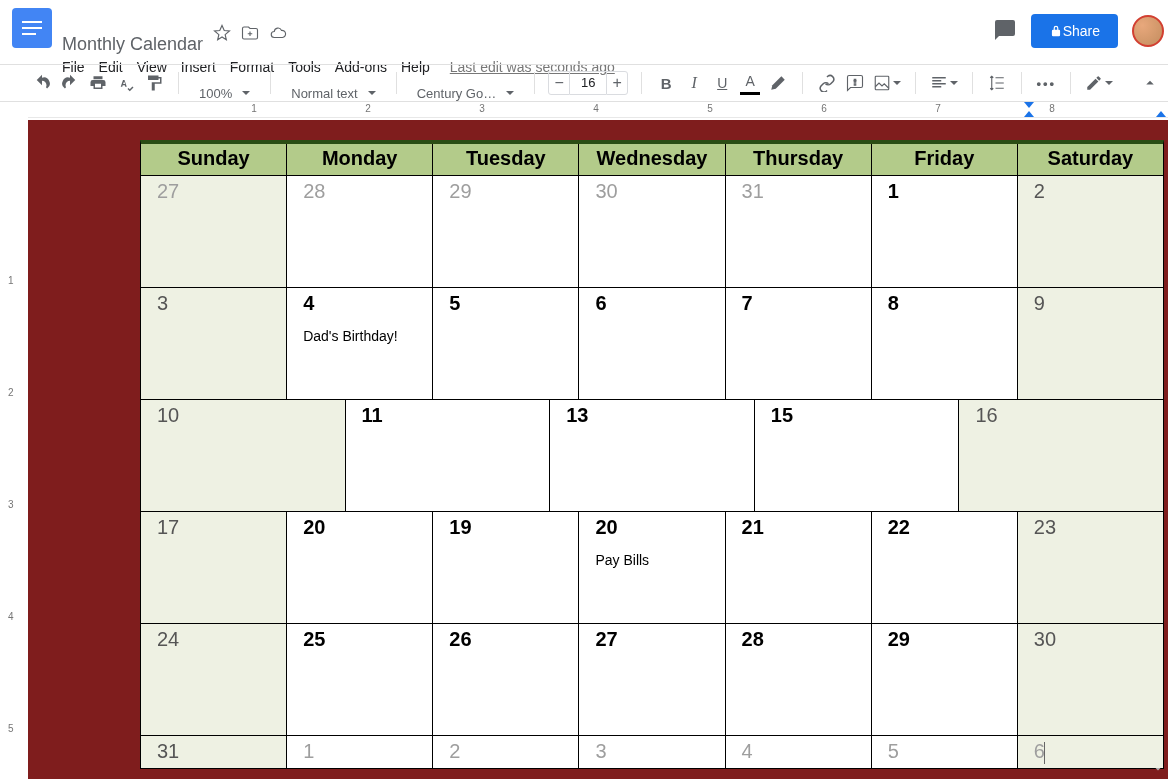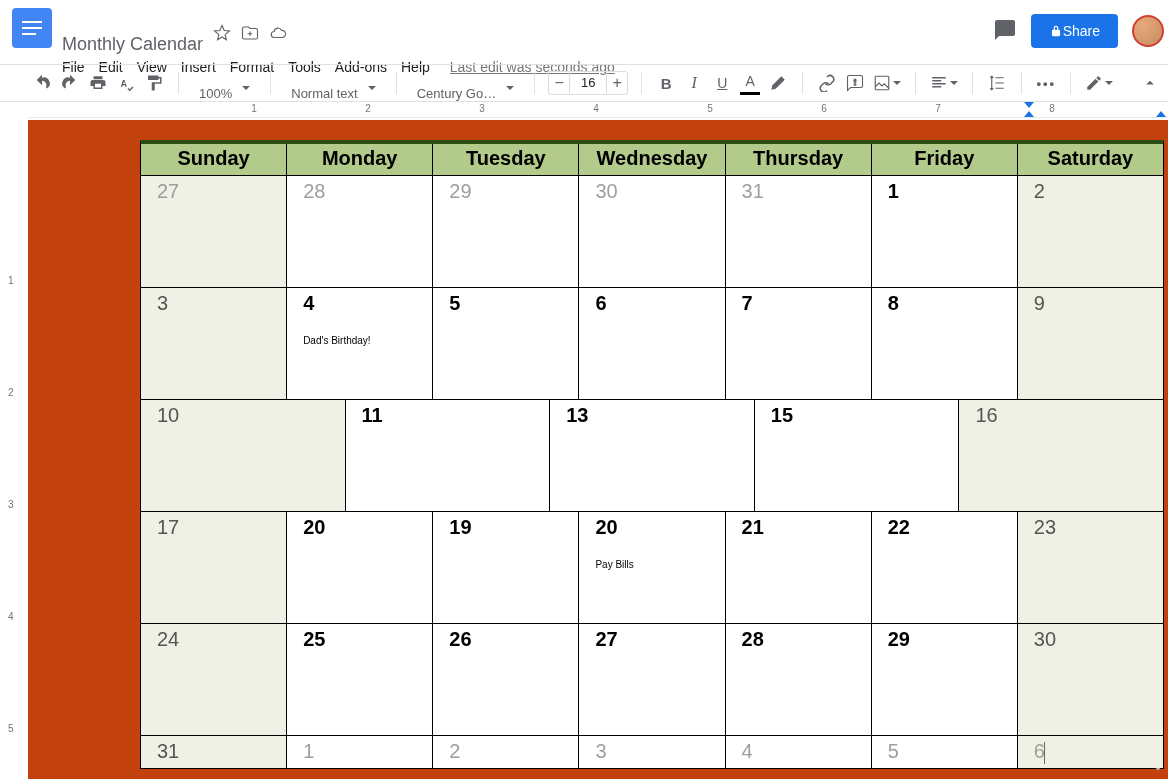--- a/index.html
+++ b/index.html
@@ -76,21 +76,21 @@
     color:#5f6368;
     font-size:13px;
     position:relative;
   }
   .tb-btn {
     min-width:24px; height:26px; display:flex; align-items:center; justify-content:center;
     border-radius:3px; cursor:pointer; padding:0 2px;
   }
   .tb-btn svg { width:18px; height:18px; fill:#5f6368; }
   .tb-sep { width:1px; height:22px; background:#e0e0e0; margin:0 8px; }
-  .tb-text { padding:0 8px; cursor:pointer; display:flex; gap:6px;margin-top:20px;}
+  .tb-text { padding:0 8px; cursor:pointer; display:flex; align-items:center; gap:6px;margin-top:20px;}
   .tb-caret { border-left:4px solid transparent; border-right:4px solid transparent; border-top:4px solid #5f6368; margin-left:4px;}
   .font-size-box {
     display:flex; align-items:center; border:1px solid transparent;
   }
   .fs-btn { width:22px; height:24px; border:1px solid #dadce0; display:flex;align-items:center;justify-content:center; cursor:pointer; font-size:16px; color:#5f6368;}
   .fs-val { width:36px; height:24px; border-top:1px solid #dadce0; border-bottom:1px solid #dadce0; text-align:center; line-height:22px; font-size:13px; color:#202124;}
   .fs-btn.minus { border-radius:3px 0 0 3px; }
   .fs-btn.plus { border-radius:0 3px 3px 0; }
   .bold { font-weight:700; font-size:15px; color:#5f6368;}
   .italic { font-style:italic; font-family:'Times New Roman',serif; font-size:16px; color:#5f6368;}
@@ -128,21 +128,21 @@
     background:#fff;
     font-size:10px; color:#9e9e9e;
   }
   .v-ruler .num {
     position:absolute; left:8px; transform:translateY(-50%);
     font-size:10px; color:#757575;
   }
   
   .doc-surface {
     position:absolute; left:28px; top:120px; right:0; bottom:0;
-    background:#c2410c;
+    background:#7f1d1d;
   }
   .calendar {
     position:absolute;
     left:112px; top:20px;
     width:1024px;
     border:1px solid #000;
     border-top:4px solid #2a4d14;
     font-family: "Century Gothic","Trebuchet MS",sans-serif;
   }
   .cal-header-row { display:flex; }
@@ -170,21 +170,21 @@
   }
   .cal-row:last-child .cal-cell { border-bottom:none; height:32px;}
   .cal-cell:last-child { border-right:none;}
   .cal-cell.weekend { background:#eef1e3; }
   .day-num {
     font-size:20px; font-weight:700;
     color:#000;
   }
   .day-num.muted { color:#9e9e9e; font-weight:400;}
   .day-num.weekend-dark { color:#555; font-weight:400;}
-  .cell-event { font-size:10px; margin-top:20px; color:#000; font-weight:400;}
+  .cell-event { font-size:14px; margin-top:13px; color:#000; font-weight:400;}
   .scroll-down {
     position:absolute; right:2px; bottom:2px;
     width:16px; height:16px;
     display:flex;align-items:center;justify-content:center;
     color:#5f6368;
   }
   .scroll-down svg{ width:12px;height:12px; fill:#b0b0b0;}
 </style>
 </head>
 <body>

